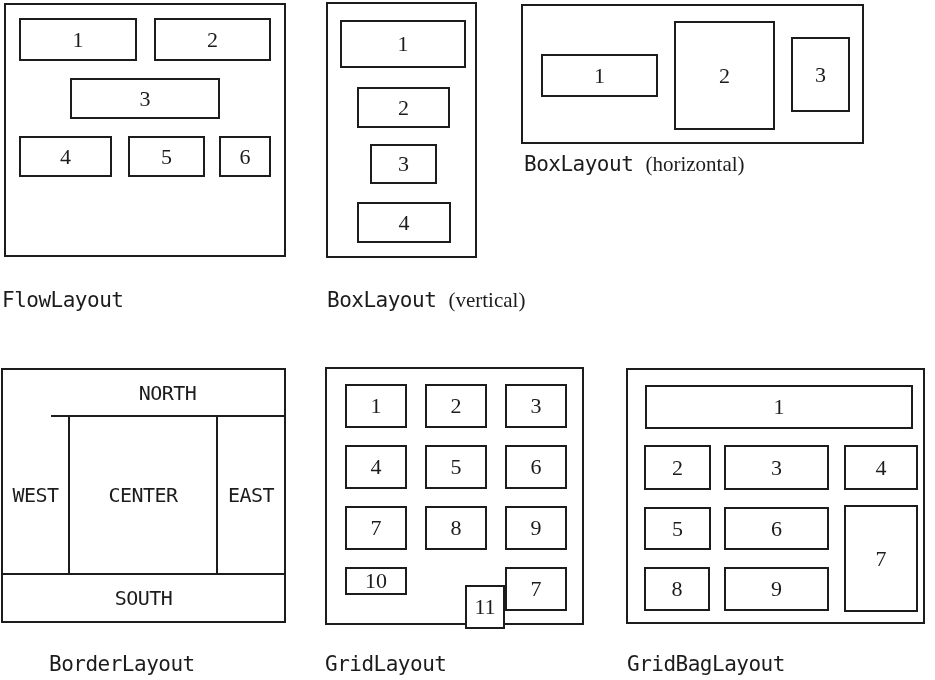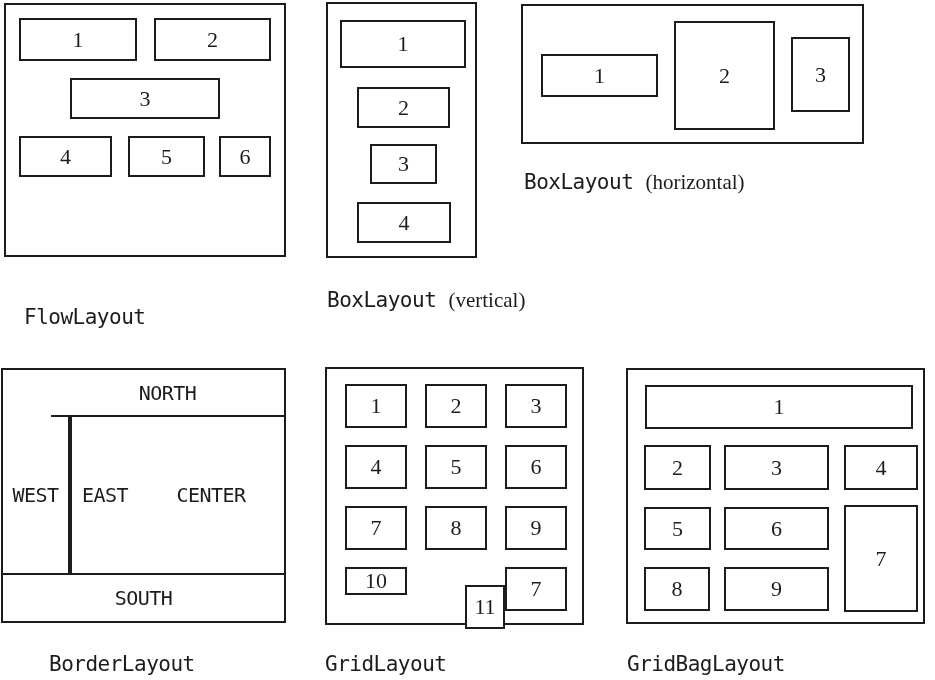--- a/index.html
+++ b/index.html
@@ -54,49 +54,49 @@
 <div>
 
   <div class="panel" style="left:4px;top:3px;width:282px;height:254px;">
     <div class="bx" style="left:13px;top:13px;width:118px;height:43px;">1</div>
     <div class="bx" style="left:148px;top:13px;width:117px;height:43px;">2</div>
     <div class="bx" style="left:64px;top:73px;width:150px;height:41px;">3</div>
     <div class="bx" style="left:13px;top:131px;width:93px;height:41px;">4</div>
     <div class="bx" style="left:122px;top:131px;width:77px;height:41px;">5</div>
     <div class="bx" style="left:213px;top:131px;width:52px;height:41px;">6</div>
   </div>
-  <div class="code-label" style="left:2px;top:305px;margin-left:22px;">FlowLayout</div>
+  <div class="code-label" style="left:2px;top:288px;">FlowLayout</div>
 
   <div class="panel" style="left:326px;top:2px;width:151px;height:256px;">
     <div class="bx" style="left:12px;top:16px;width:126px;height:48px;">1</div>
     <div class="bx" style="left:29px;top:83px;width:93px;height:41px;">2</div>
     <div class="bx" style="left:42px;top:140px;width:67px;height:40px;">3</div>
     <div class="bx" style="left:29px;top:198px;width:94px;height:41px;">4</div>
   </div>
   <div class="code-label" style="left:327px;top:288px;">
     <span>BoxLayout</span>
     <span class="serif-suffix">(vertical)</span>
   </div>
 
   <div class="panel" style="left:521px;top:4px;width:343px;height:140px;">
     <div class="bx" style="left:18px;top:48px;width:117px;height:43px;">1</div>
     <div class="bx" style="left:151px;top:15px;width:101px;height:109px;">2</div>
     <div class="bx" style="left:268px;top:31px;width:59px;height:75px;">3</div>
   </div>
-  <div class="code-label" style="left:524px;top:170px;">
+  <div class="code-label" style="left:524px;top:152px;">
     <span>BoxLayout</span>
     <span class="serif-suffix">(horizontal)</span>
   </div>
 
   <div class="panel bl" style="left:1px;top:368px;width:285px;height:255px;">
     <div class="bl-band bl-north">NORTH</div>
     <div class="bl-mid">
       <div class="bl-band bl-west">WEST</div>
+      <div class="bl-band bl-center">CENTER</div>
       <div class="bl-band bl-east">EAST</div>
-      <div class="bl-band bl-center">CENTER</div>
     </div>
     <div class="bl-band bl-south">SOUTH</div>
   </div>
   <div class="code-label" style="left:1px;top:652px;padding-left:48px;">BorderLayout</div>
 
   <div class="panel" style="left:325px;top:367px;width:259px;height:258px;">
     <div class="bx" style="left:18px;top:15px;width:62px;height:44px;">1</div>
     <div class="bx" style="left:98px;top:15px;width:62px;height:44px;">2</div>
     <div class="bx" style="left:178px;top:15px;width:62px;height:44px;">3</div>
     <div class="bx" style="left:18px;top:76px;width:62px;height:44px;">4</div>

